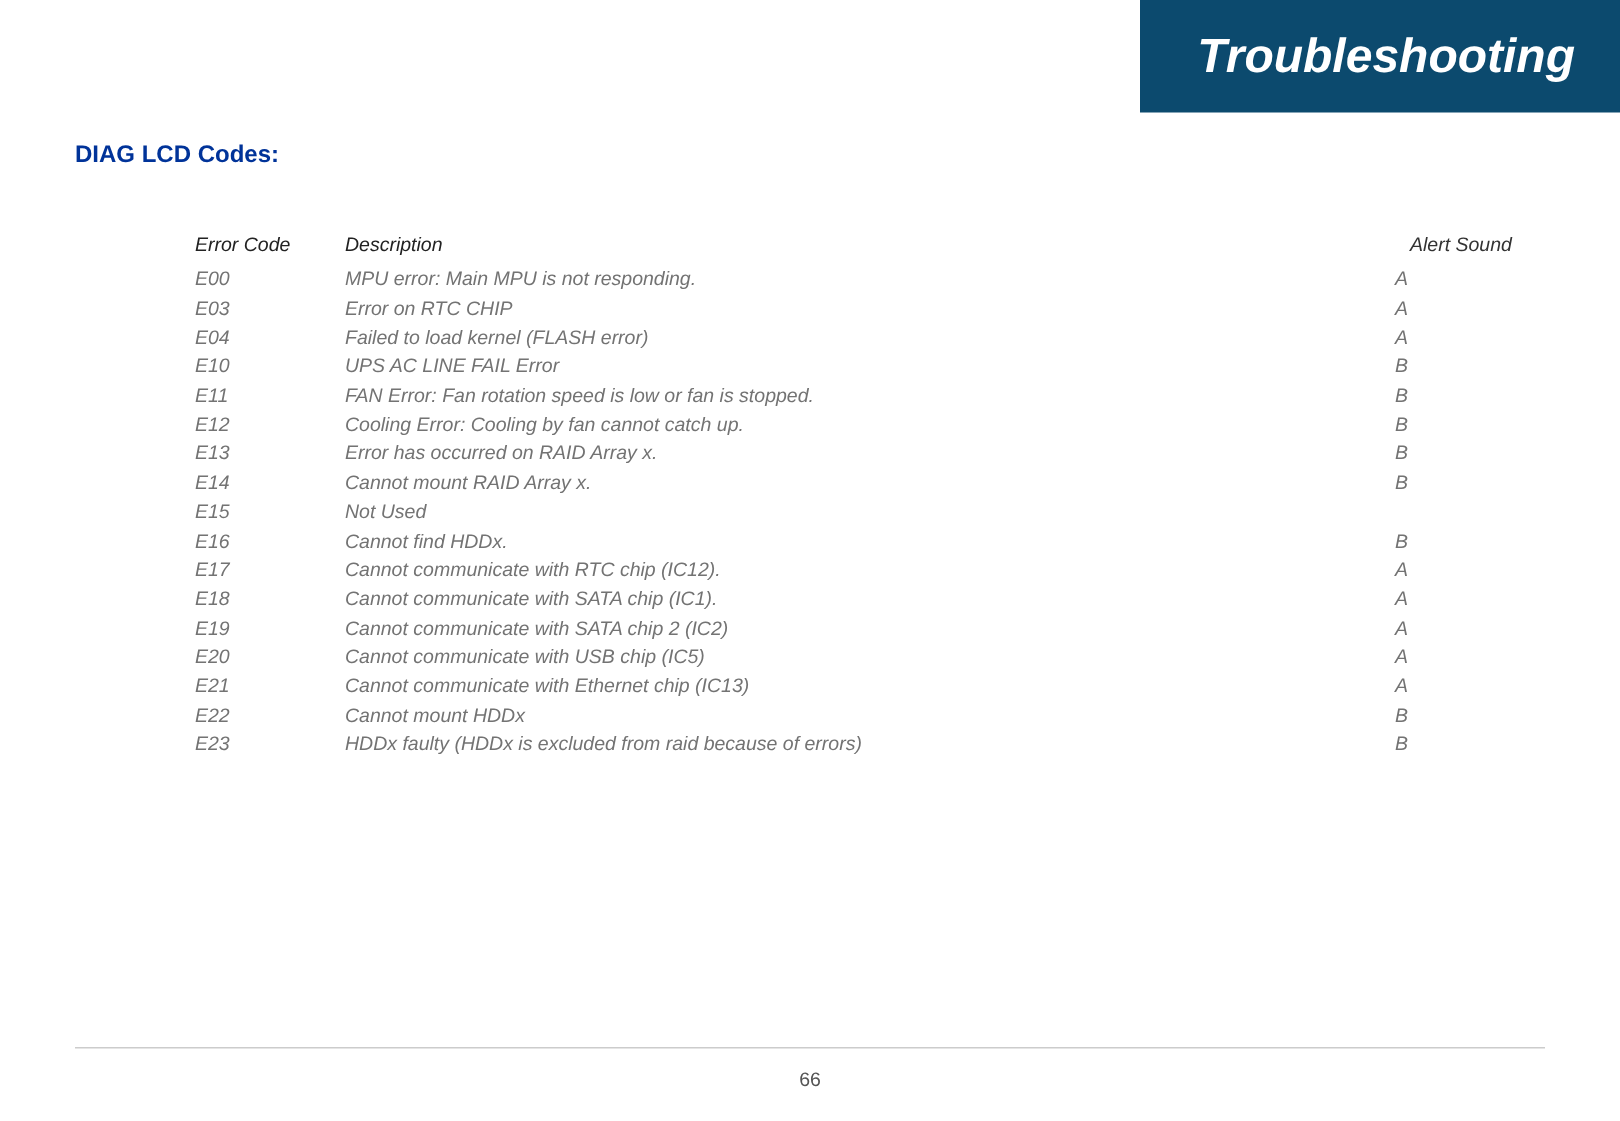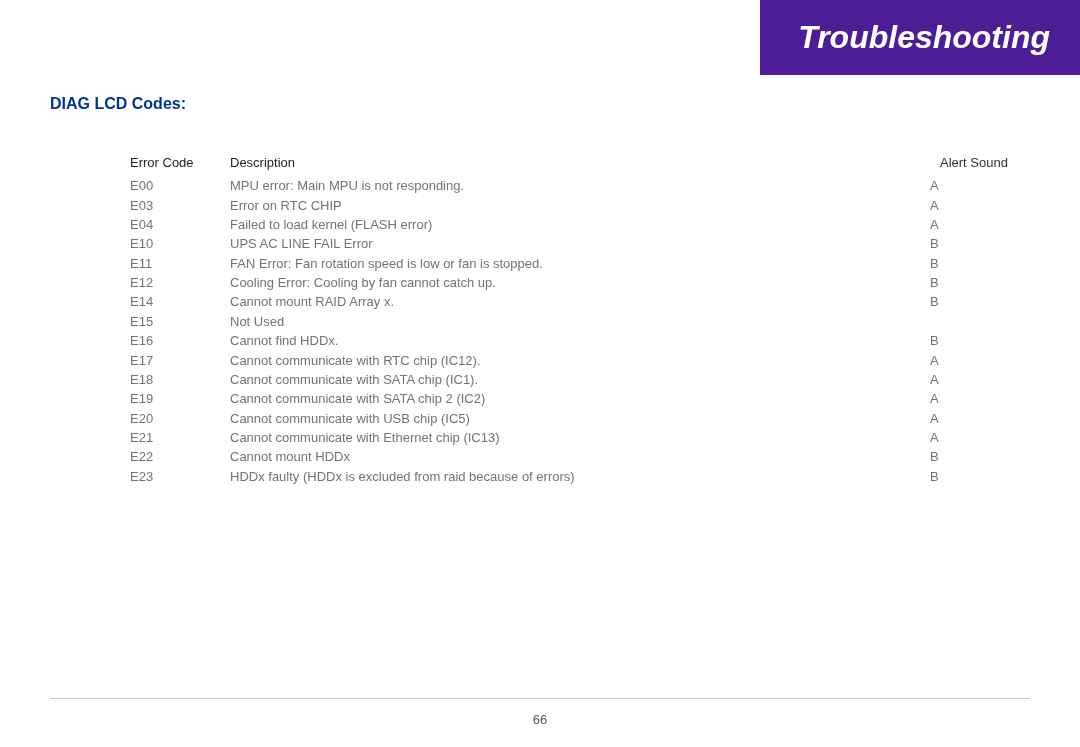--- a/index.html
+++ b/index.html
@@ -16,21 +16,21 @@
       position: relative;
       overflow: hidden;
     }
 
     .header-bar {
       position: absolute;
       top: 0;
       right: 0;
       width: 320px;
       height: 75px;
-      background: #4c1d95;
+      background: #0c4a6e;
       display: flex;
       align-items: center;
       justify-content: flex-end;
       padding-right: 30px;
     }
 
     .header-title {
       color: #ffffff;
       font-size: 32px;
       font-style: italic;
@@ -52,20 +52,21 @@
     .table-container {
       position: absolute;
       top: 155px;
       left: 130px;
       right: 50px;
     }
 
     table {
       border-collapse: collapse;
       width: 100%;
+      font-style: italic;
     }
 
     .col-header {
       font-size: 13px;
       font-weight: normal;
       color: #333;
       padding-bottom: 6px;
       text-align: left;
       font-family: Arial, sans-serif;
     }
@@ -160,20 +161,25 @@
           <td class="code-col">E11</td>
           <td class="desc-col">FAN Error: Fan rotation speed is low or fan is stopped.</td>
           <td class="alert-col">B</td>
         </tr>
         <tr class="data-row">
           <td class="code-col">E12</td>
           <td class="desc-col">Cooling Error: Cooling by fan cannot catch up.</td>
           <td class="alert-col">B</td>
         </tr>
         <tr class="data-row">
+          <td class="code-col">E13</td>
+          <td class="desc-col">Error has occurred on RAID Array x.</td>
+          <td class="alert-col">B</td>
+        </tr>
+        <tr class="data-row">
           <td class="code-col">E14</td>
           <td class="desc-col">Cannot mount RAID Array x.</td>
           <td class="alert-col">B</td>
         </tr>
         <tr class="data-row">
           <td class="code-col">E15</td>
           <td class="desc-col">Not Used</td>
           <td class="alert-col"></td>
         </tr>
         <tr class="data-row">

